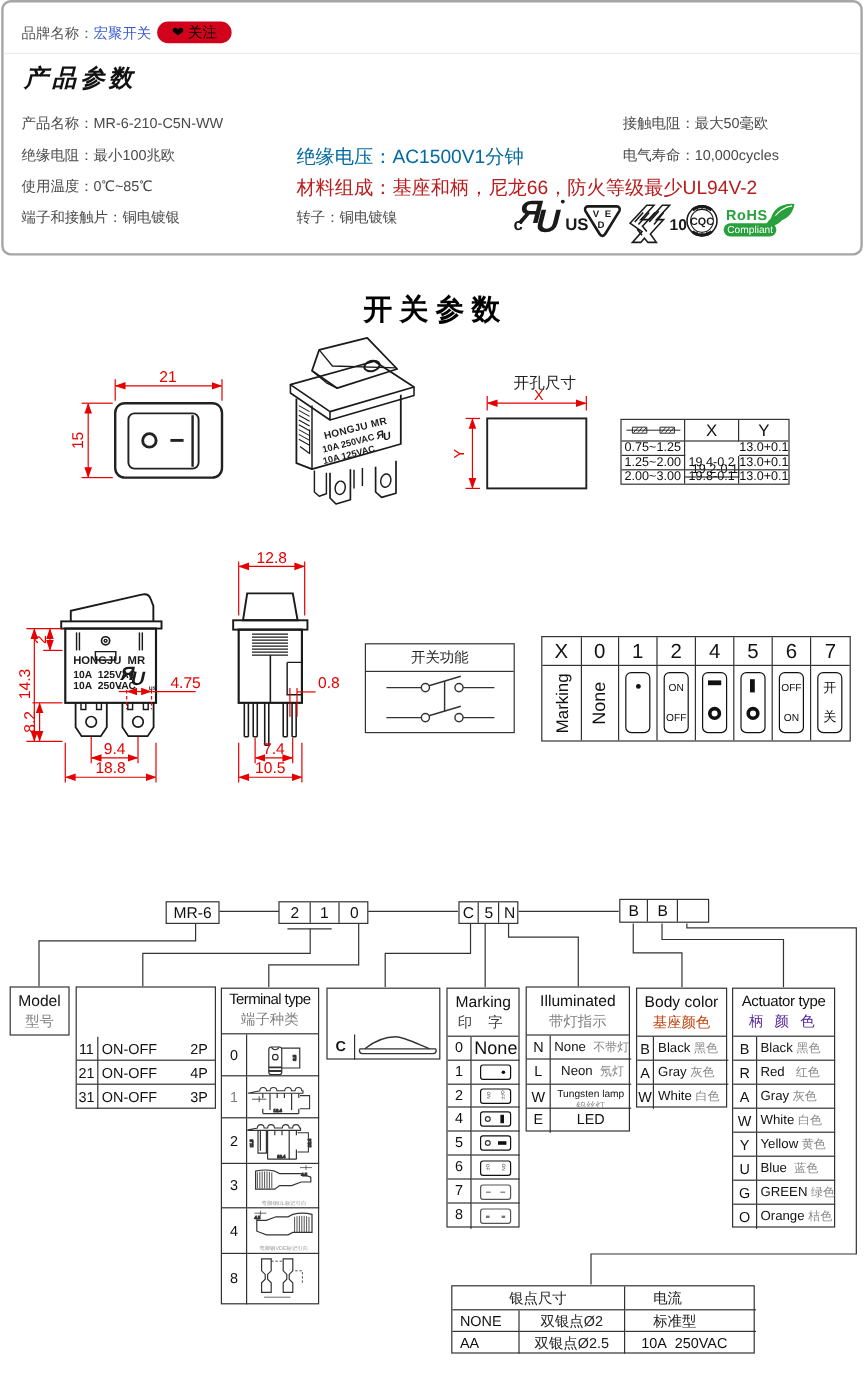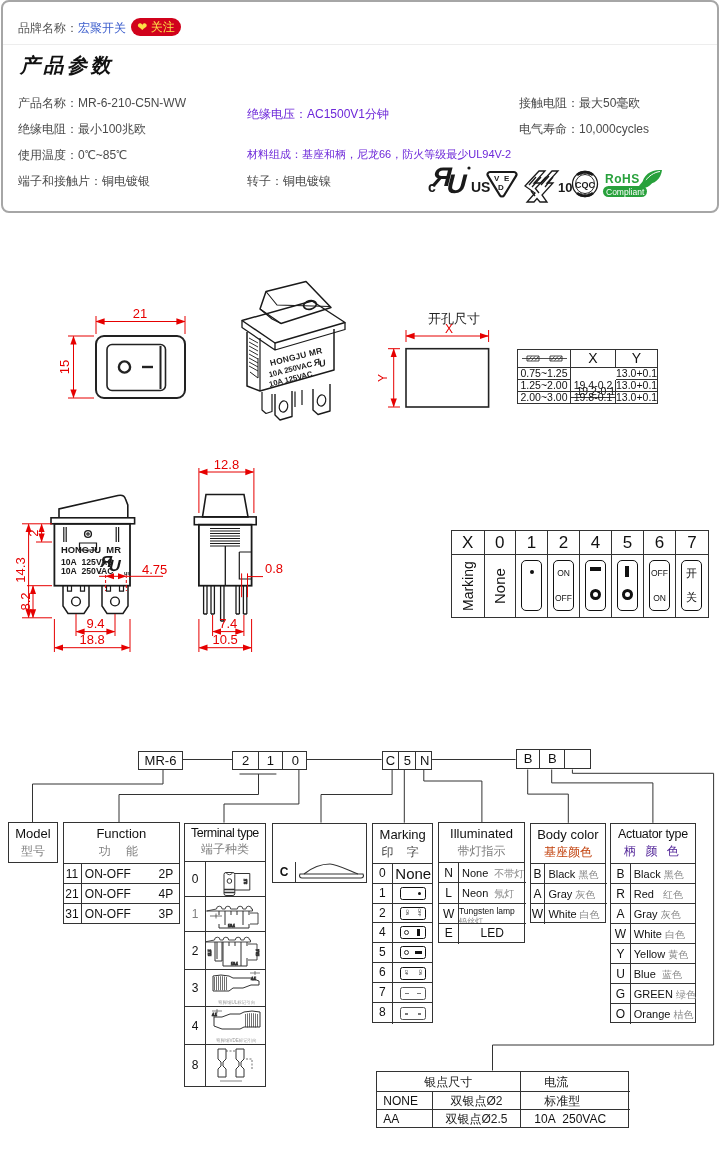--- a/index.html
+++ b/index.html
@@ -11,35 +11,35 @@
 svg{position:absolute;left:0;top:0;}
 </style>
 </head>
 <body>
 <div id="page">
 
 <div class="abs" style="left:1px;top:0px;width:718px;height:213px;border:2px solid #a6a6a6;border-radius:8px;background:#fff;"></div>
 
 <div class="abs" style="left:18px;top:20px;font-size:12px;color:#555;">品牌名称：<span style="color:#3a5ccc;">宏聚开关</span></div>
 
-<div class="abs" style="left:131px;top:18px;width:50px;height:18px;border-radius:9px;background:#d1021c;color:#fde047;font-size:12px;text-align:center;line-height:18px;">❤ 关注</div>
+<div class="abs" style="left:131px;top:18px;width:62px;height:18px;border-radius:9px;background:#d1021c;color:#000000;font-size:12px;text-align:center;line-height:18px;">❤ 关注</div>
 
 <div class="abs" style="left:3px;top:44px;width:714px;height:1px;background:#ededed;"></div>
 
 <div class="abs" style="left:20px;top:52px;font-size:20px;font-weight:bold;font-style:italic;font-family:'Liberation Serif',serif;letter-spacing:3.5px;color:#111;">产品参数</div>
 
 <div class="abs" style="left:18px;top:95px;font-size:12px;color:#4a4a4a;">产品名称：MR-6-210-C5N-WW</div>
 <div class="abs" style="left:519px;top:95px;font-size:12px;color:#4a4a4a;">接触电阻：最大50毫欧</div>
 
 <div class="abs" style="left:18px;top:121px;font-size:12px;color:#4a4a4a;">绝缘电阻：最小100兆欧</div>
-<div class="abs" style="left:247px;top:106px;font-size:12px;color:#6d28d9;">绝缘电压：AC1500V1分钟</div>
+<div class="abs" style="left:247px;top:121px;font-size:16px;color:#0369a1;">绝缘电压：AC1500V1分钟</div>
 <div class="abs" style="left:519px;top:121px;font-size:12px;color:#4a4a4a;">电气寿命：10,000cycles</div>
 
 <div class="abs" style="left:18px;top:147px;font-size:12px;color:#4a4a4a;">使用温度：0℃~85℃</div>
-<div class="abs" style="left:247px;top:147px;font-size:11px;color:#6d28d9;">材料组成：基座和柄，尼龙66，防火等级最少UL94V-2</div>
+<div class="abs" style="left:247px;top:147px;font-size:16px;color:#b91c1c;">材料组成：基座和柄，尼龙66，防火等级最少UL94V-2</div>
 
 <div class="abs" style="left:18px;top:173px;font-size:12px;color:#4a4a4a;">端子和接触片：铜电镀银</div>
 <div class="abs" style="left:247px;top:173px;font-size:12px;color:#4a4a4a;">转子：铜电镀镍</div>
 
 <svg class="abs" style="left:405px;top:161px;" width="285" height="47" viewBox="0 0 285 47">
 
   <g fill="#1a1a1a">
     <text x="23" y="31" font-size="14" font-weight="bold" font-family="Liberation Sans">c</text>
     <g transform="translate(33,4) skewX(-14)">
       <text transform="scale(-1,1)" x="-17" y="21" font-size="27" font-weight="bold" font-family="Liberation Sans">R</text>
@@ -75,20 +75,21 @@
   <g>
     <text x="200" y="22" font-size="12" font-weight="bold" fill="#28a13c" font-family="Liberation Sans" letter-spacing="0.5">RoHS</text>
     <rect x="198" y="25" width="44" height="11" rx="5.5" fill="#28a13c"></rect>
     <text x="201" y="33.5" font-size="8.5" fill="#fff" font-family="Liberation Sans">Compliant</text>
     <path d="M237 24 C238 13 247 8 257 9 C256 19 247 25 238 23 z" fill="#28a13c"></path>
     <path d="M239 23 C242 15 250 11 255 10.5" stroke="#fff" stroke-width="1" fill="none"></path>
     <path d="M233 27 C236 20 243 17 249 18 C247 25 240 28 234 27.5 z" fill="#28a13c"></path>
   </g>
 </svg>
 
+<div class="abs" style="left:0;top:242px;width:720px;text-align:center;font-size:24px;font-weight:bold;letter-spacing:6px;padding-left:6px;color:#000;">开关参数</div>
 
 <svg class="abs" style="left:0;top:280px;" width="720" height="175" viewBox="0 0 720 175">
   <defs>
     <marker id="ar" viewBox="0 0 10 10" refX="9" refY="5" markerWidth="9" markerHeight="9" orient="auto-start-reverse">
       <path d="M0 1.5 L10 5 L0 8.5 z" fill="#e60000"></path>
     </marker>
   </defs>
 
   <g stroke="#e60000" fill="none" stroke-width="1">
     <line x1="96" y1="54" x2="96" y2="36"></line>
@@ -299,20 +300,39 @@
     <line x1="199.4" y1="192.7" x2="251.1" y2="192.7" marker-start="url(#ar2)" marker-end="url(#ar2)"></line>
   </g>
   <g fill="#e60000" font-family="Liberation Sans" font-size="13">
     <text x="226.5" y="14" text-anchor="middle">12.8</text>
     <text x="265" y="118">0.8</text>
     <text x="228.2" y="173" text-anchor="middle">7.4</text>
     <text x="225.2" y="189" text-anchor="middle">10.5</text>
   </g>
 </svg>
 
+<div class="tbl" style="left:304px;top:536px;width:125px;height:75px;border-color:#333;">
+  <div style="position:absolute;left:0;top:0;width:100%;height:23px;border-bottom:1px solid #333;text-align:center;line-height:23px;font-size:12px;color:#222;">开关功能</div>
+
+  <svg style="position:absolute;left:0;top:23px;" width="123" height="50" viewBox="0 0 123 50">
+    <g stroke="#333" fill="none" stroke-width="1.2">
+      <line x1="17" y1="13" x2="46" y2="13"></line>
+      <circle cx="49.5" cy="13" r="3.4"></circle>
+      <line x1="52.5" y1="11.5" x2="79" y2="3.5"></line>
+      <circle cx="77.5" cy="13" r="3.4"></circle>
+      <line x1="81" y1="13" x2="107" y2="13"></line>
+      <line x1="17" y1="38" x2="46" y2="38"></line>
+      <circle cx="49.5" cy="38" r="3.4"></circle>
+      <line x1="52.5" y1="36.5" x2="79" y2="28.5"></line>
+      <circle cx="77.5" cy="38" r="3.4"></circle>
+      <line x1="81" y1="38" x2="107" y2="38"></line>
+      <line x1="65.5" y1="7.5" x2="65.5" y2="33"></line>
+    </g>
+  </svg>
+</div>
 
 <div class="tbl" style="left:451px;top:530px;width:258px;height:88px;color:#111;">
 
   <div class="cell" style="left:0;top:0;width:32.5px;height:24px;text-align:center;line-height:23px;font-size:17px;">X</div>
   <div class="cell" style="left:32.5px;top:0;width:31.5px;height:24px;text-align:center;line-height:23px;font-size:17px;">0</div>
   <div class="cell" style="left:64px;top:0;width:32px;height:24px;text-align:center;line-height:23px;font-size:17px;">1</div>
   <div class="cell" style="left:96px;top:0;width:32px;height:24px;text-align:center;line-height:23px;font-size:17px;">2</div>
   <div class="cell" style="left:128px;top:0;width:32px;height:24px;text-align:center;line-height:23px;font-size:17px;">4</div>
   <div class="cell" style="left:160px;top:0;width:32px;height:24px;text-align:center;line-height:23px;font-size:17px;">5</div>
   <div class="cell" style="left:192px;top:0;width:32px;height:24px;text-align:center;line-height:23px;font-size:17px;">6</div>
@@ -396,24 +416,20 @@
   <div style="position:absolute;left:0;top:0;width:23.9px;height:100%;border-right:1px solid #333;text-align:center;line-height:18px;font-size:13px;">B</div>
   <div style="position:absolute;left:23.9px;top:0;width:24.6px;height:100%;border-right:1px solid #333;text-align:center;line-height:18px;font-size:13px;">B</div>
 </div>
 
 <div class="tbl" style="left:7.9px;top:821.9px;width:50.1px;height:41px;text-align:center;">
   <div style="font-size:13px;color:#111;margin-top:3px;">Model</div>
   <div style="font-size:12px;color:#808080;margin-top:2px;">型号</div>
 </div>
 
 <div class="tbl" style="left:62.5px;top:821.9px;width:117.7px;height:102.1px;">
-  <div style="position:absolute;left:0;top:0;width:100%;height:40.9px;border-bottom:1px solid #333;text-align:center;">
-    <div style="font-size:13px;color:#111;margin-top:3px;">Function</div>
-    <div style="font-size:12px;color:#808080;margin-top:2px;letter-spacing:6px;">功 能</div>
-  </div>
   <div class="cell" style="left:0;top:40.9px;width:18px;height:20.2px;text-align:center;line-height:20px;font-size:12px;color:#111;">11</div>
   <div class="cell" style="left:18px;top:40.9px;width:98.7px;height:20.2px;border-right:none;font-size:12px;color:#111;line-height:20px;">&nbsp;ON-OFF<span style="float:right;margin-right:7px;">2P</span></div>
   <div class="cell" style="left:0;top:61.1px;width:18px;height:20.2px;text-align:center;line-height:20px;font-size:12px;color:#111;">21</div>
   <div class="cell" style="left:18px;top:61.1px;width:98.7px;height:20.2px;border-right:none;font-size:12px;color:#111;line-height:20px;">&nbsp;ON-OFF<span style="float:right;margin-right:7px;">4P</span></div>
   <div class="cell" style="left:0;top:81.3px;width:18px;height:19.8px;border-bottom:none;text-align:center;line-height:20px;font-size:12px;color:#111;">31</div>
   <div class="cell" style="left:18px;top:81.3px;width:98.7px;height:19.8px;border:none;font-size:12px;color:#111;line-height:20px;">&nbsp;ON-OFF<span style="float:right;margin-right:7px;">3P</span></div>
 </div>
 
 <div class="tbl" style="left:184px;top:822.6px;width:81.8px;height:264.4px;">
   <div style="position:absolute;left:0;top:0;width:100%;height:38.3px;border-bottom:1px solid #333;text-align:center;">
@@ -569,23 +585,23 @@
 </div>
 
 <div class="tbl" style="left:438.4px;top:822.3px;width:86.3px;height:120.9px;">
   <div style="position:absolute;left:0;top:0;width:100%;height:39.3px;border-bottom:1px solid #333;text-align:center;">
     <div style="font-size:13px;color:#111;margin-top:3px;">Illuminated</div>
     <div style="font-size:12px;color:#808080;margin-top:2px;">带灯指示</div>
   </div>
   <div class="cell" style="left:0;top:39.3px;width:19.5px;height:20.6px;text-align:center;line-height:20px;font-size:12px;color:#111;">N</div>
   <div class="cell" style="left:19.5px;top:39.3px;width:66.8px;height:20.6px;border-right:none;font-size:11px;color:#111;line-height:20px;">&nbsp;None&nbsp; <span style="color:#888;font-size:10px;">不带灯</span></div>
   <div class="cell" style="left:0;top:59.9px;width:19.5px;height:20.6px;text-align:center;line-height:20px;font-size:12px;color:#111;">L</div>
-  <div class="cell" style="left:19.5px;top:59.9px;width:66.8px;height:20.6px;border-right:none;font-size:11px;color:#111;line-height:20px;">&nbsp;Neon&nbsp; <span style="color:#888;font-size:10px;">氖灯</span></div>
+  <div class="cell" style="left:19.5px;top:59.9px;width:66.8px;height:20.6px;border-right:none;font-size:11px;color:#111;line-height:20px;text-align:center;">&nbsp;Neon&nbsp; <span style="color:#888;font-size:10px;">氖灯</span></div>
   <div class="cell" style="left:0;top:80.5px;width:19.5px;height:20.6px;text-align:center;line-height:20px;font-size:12px;color:#111;">W</div>
-  <div class="cell" style="left:19.5px;top:80.5px;width:66.8px;height:20.6px;border-right:none;text-align:left;color:#111;">
+  <div class="cell" style="left:19.5px;top:80.5px;width:66.8px;height:20.6px;border-right:none;text-align:center;color:#111;">
     <div style="font-size:8.5px;margin-top:2px;">Tungsten lamp</div>
     <div style="font-size:8px;color:#888;">钨丝灯</div>
   </div>
   <div class="cell" style="left:0;top:101.1px;width:19.5px;height:19.8px;border-bottom:none;text-align:center;line-height:19px;font-size:12px;color:#111;">E</div>
   <div class="cell" style="left:19.5px;top:101.1px;width:66.8px;height:19.8px;border:none;text-align:center;line-height:19px;font-size:12px;color:#111;">LED</div>
 </div>
 
 <div class="tbl" style="left:529.7px;top:822.8px;width:76.4px;height:100.5px;">
   <div style="position:absolute;left:0;top:0;width:100%;height:40px;border-bottom:1px solid #333;text-align:center;">
     <div style="font-size:13px;color:#111;margin-top:3px;">Body color</div>

